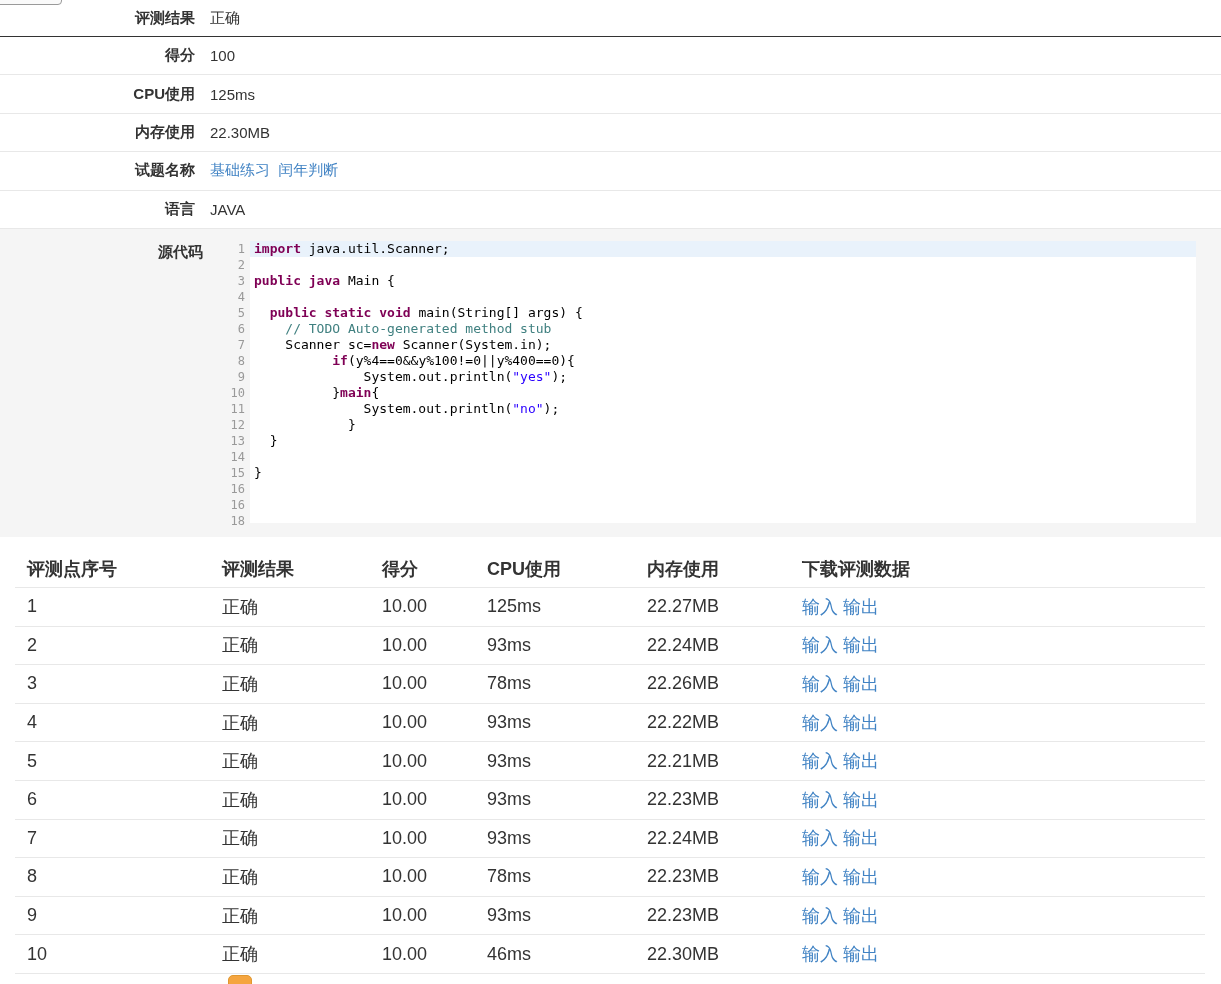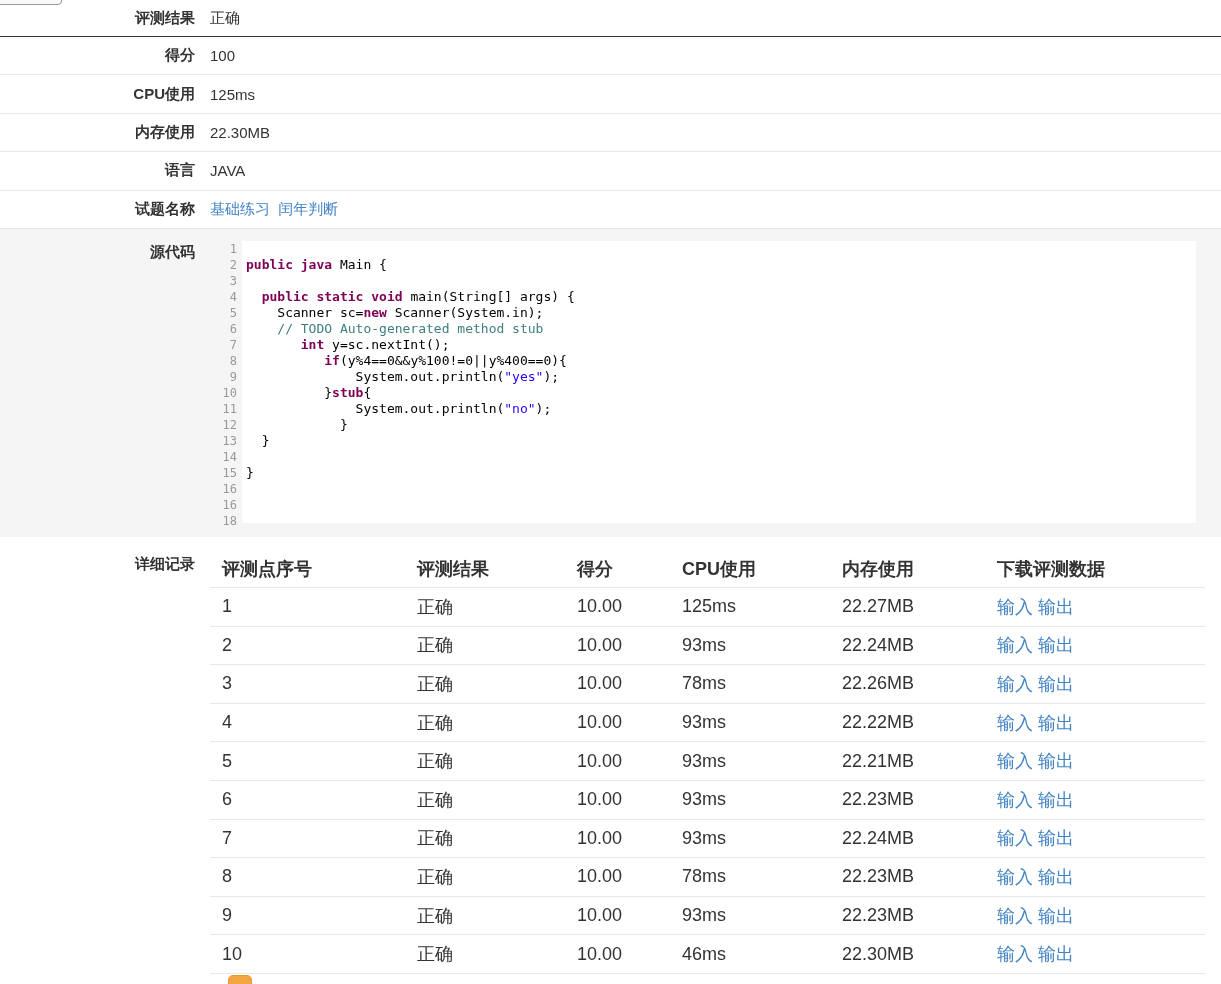--- a/index.html
+++ b/index.html
@@ -26,21 +26,21 @@
 
   
   .info-row{display:flex;align-items:center;height:38.4px;border-bottom:1px solid var(--border);}
   .first-row{height:37px;border-bottom-color:var(--border-dark);}
   .info-label{flex:0 0 195px;width:195px;text-align:right;font-weight:bold;font-size:15px;color:#333;}
   .info-value{margin-left:15px;font-size:15px;color:#333;}
   .link{color:var(--link);text-decoration:none;cursor:pointer;}
   .info-value .link{margin-right:4px;}
 
   
-  .code-band{display:flex;background:var(--band-bg);height:308px;padding:12px 25px 14px 0;}
+  .code-band{display:flex;background:var(--band-bg);height:308px;padding:12px 25px 14px 8px;}
   .code-label{padding-top:2px;}
   .editor{flex:1;display:flex;margin-left:15px;font-family:"DejaVu Sans Mono","Liberation Mono",monospace;}
   .gutter{flex:0 0 32px;width:32px;text-align:right;padding-right:5px;}
   .ln{height:16px;line-height:16px;font-size:12px;color:var(--line-number);}
   .code-area{flex:1;background:#fff;padding-left:4px;overflow:hidden;}
   .code-line{height:16px;line-height:16px;font-size:13px;white-space:pre;color:#000;}
   .code-line.hl{background:var(--line-highlight);margin-left:-4px;padding-left:4px;}
   .tok-k{color:var(--keyword);font-weight:bold;}
   .tok-c{color:var(--comment);}
   .tok-s{color:var(--string);}
@@ -87,30 +87,30 @@
     <div class="info-label">CPU使用</div>
     <div class="info-value">125ms</div>
   </div>
 
   <div class="info-row">
     <div class="info-label">内存使用</div>
     <div class="info-value">22.30MB</div>
   </div>
 
   <div class="info-row">
-    <div class="info-label">语言</div>
-    <div class="info-value">JAVA</div>
-  </div>
-
-  <div class="info-row">
     <div class="info-label">试题名称</div>
     <div class="info-value">
       <a href="#" class="link">基础练习</a>
       <a href="#" class="link">闰年判断</a>
     </div>
+  </div>
+
+  <div class="info-row">
+    <div class="info-label">语言</div>
+    <div class="info-value">JAVA</div>
   </div>
 
   <div class="code-band">
     <div class="info-label code-label">源代码</div>
     <div class="editor">
       <div class="gutter">
           <div class="ln">1</div>
           <div class="ln">2</div>
           <div class="ln">3</div>
           <div class="ln">4</div>
@@ -123,43 +123,42 @@
           <div class="ln">11</div>
           <div class="ln">12</div>
           <div class="ln">13</div>
           <div class="ln">14</div>
           <div class="ln">15</div>
           <div class="ln">16</div>
           <div class="ln">16</div>
           <div class="ln">18</div>
         </div>
       <div class="code-area">
+          <div class="code-line hl"><span class="tok-k">import</span><span class="tok-p"> java.util.Scanner;</span></div>
           <div class="code-line"></div>
           <div class="code-line"><span class="tok-k">public</span><span class="tok-p"> </span><span class="tok-k">java</span><span class="tok-p"> Main {</span></div>
           <div class="code-line"></div>
           <div class="code-line"><span class="tok-p">  </span><span class="tok-k">public</span><span class="tok-p"> </span><span class="tok-k">static</span><span class="tok-p"> </span><span class="tok-k">void</span><span class="tok-p"> main(String[] args) {</span></div>
+          <div class="code-line"><span class="tok-c">    // TODO Auto-generated method stub</span></div>
           <div class="code-line"><span class="tok-p">    Scanner sc=</span><span class="tok-k">new</span><span class="tok-p"> Scanner(System.in);</span></div>
-          <div class="code-line"><span class="tok-c">    // TODO Auto-generated method stub</span></div>
-          <div class="code-line"><span class="tok-p">       </span><span class="tok-k">int</span><span class="tok-p"> y=sc.nextInt();</span></div>
           <div class="code-line"><span class="tok-p">          </span><span class="tok-k">if</span><span class="tok-p">(y%4==0&amp;&amp;y%100!=0||y%400==0){</span></div>
           <div class="code-line"><span class="tok-p">              System.out.println(</span><span class="tok-s">"yes"</span><span class="tok-p">);</span></div>
-          <div class="code-line"><span class="tok-p">          }</span><span class="tok-k">stub</span><span class="tok-p">{</span></div>
+          <div class="code-line"><span class="tok-p">          }</span><span class="tok-k">main</span><span class="tok-p">{</span></div>
           <div class="code-line"><span class="tok-p">              System.out.println(</span><span class="tok-s">"no"</span><span class="tok-p">);</span></div>
           <div class="code-line"><span class="tok-p">            }</span></div>
           <div class="code-line"><span class="tok-p">  }</span></div>
           <div class="code-line"></div>
           <div class="code-line"><span class="tok-p">}</span></div>
           <div class="code-line"></div>
           <div class="code-line"></div>
         </div>
     </div>
   </div>
 
   <div class="records">
-    <div class="info-label records-label">详细记录</div>
     <div class="table">
       <div class="t-head">
         <div class="t-cell c0">评测点序号</div>
         <div class="t-cell c1">评测结果</div>
         <div class="t-cell c2">得分</div>
         <div class="t-cell c3">CPU使用</div>
         <div class="t-cell c4">内存使用</div>
         <div class="t-cell c5">下载评测数据</div>
       </div>
       <div>

